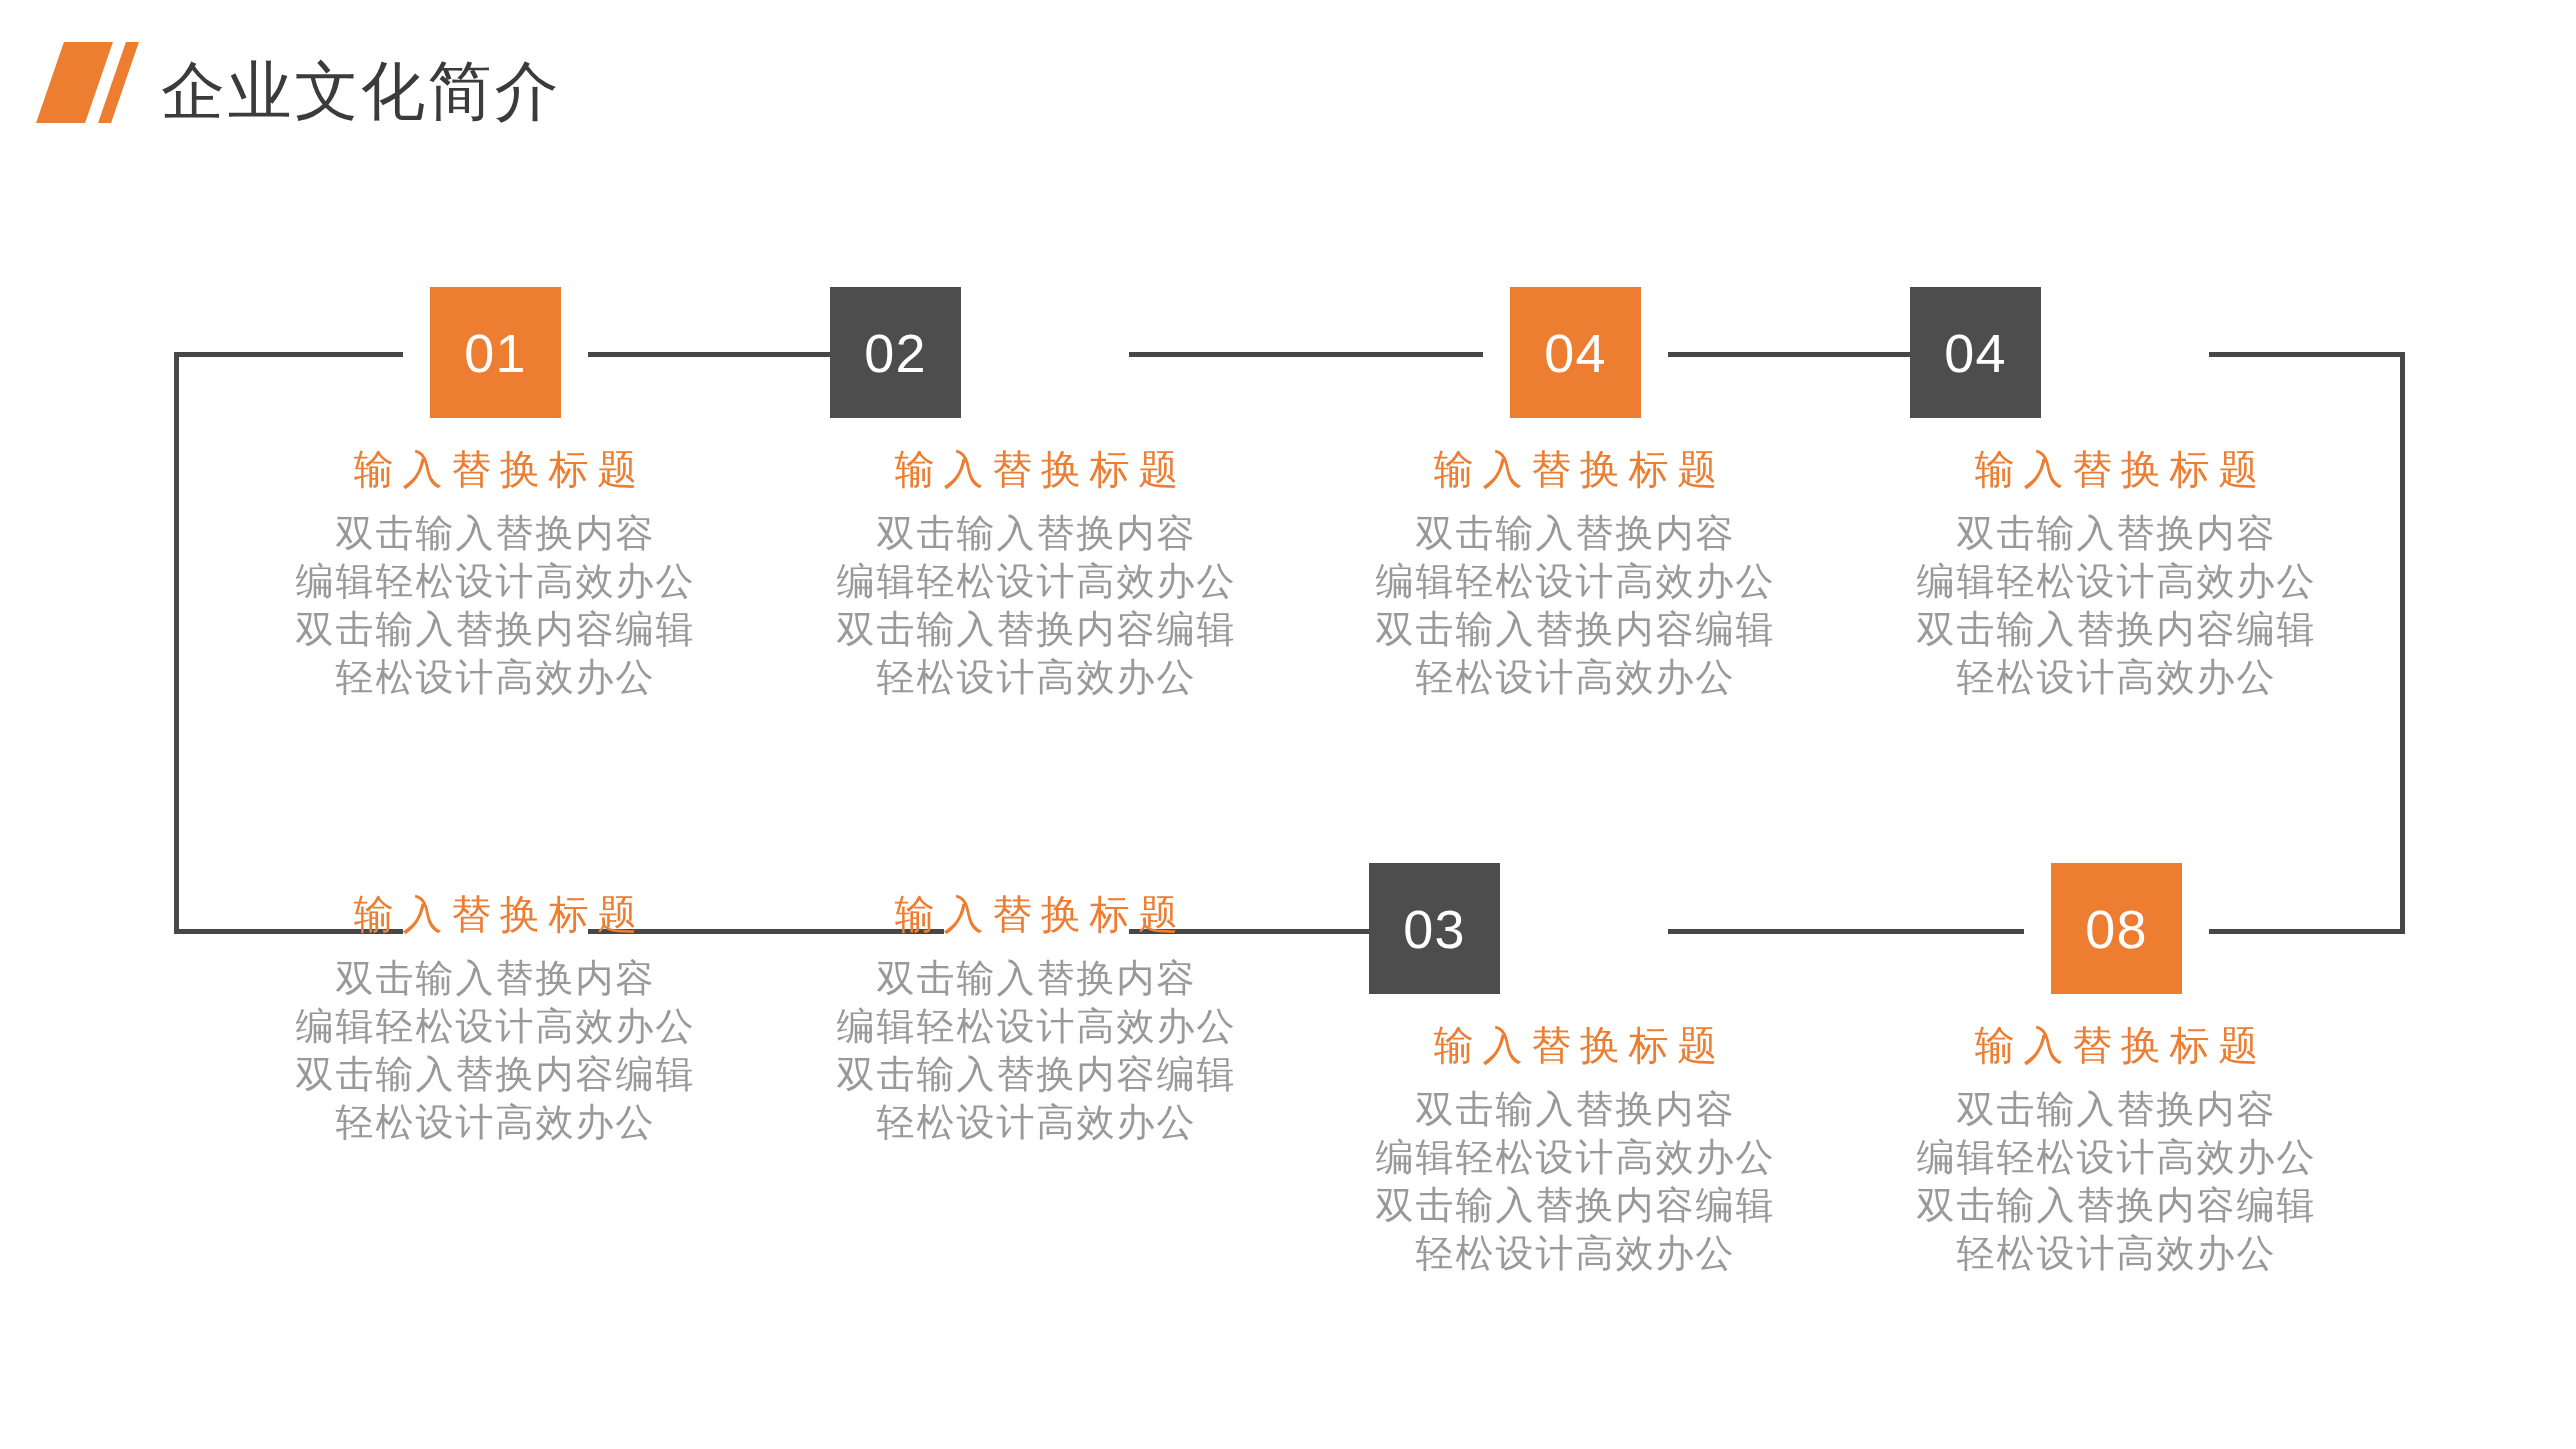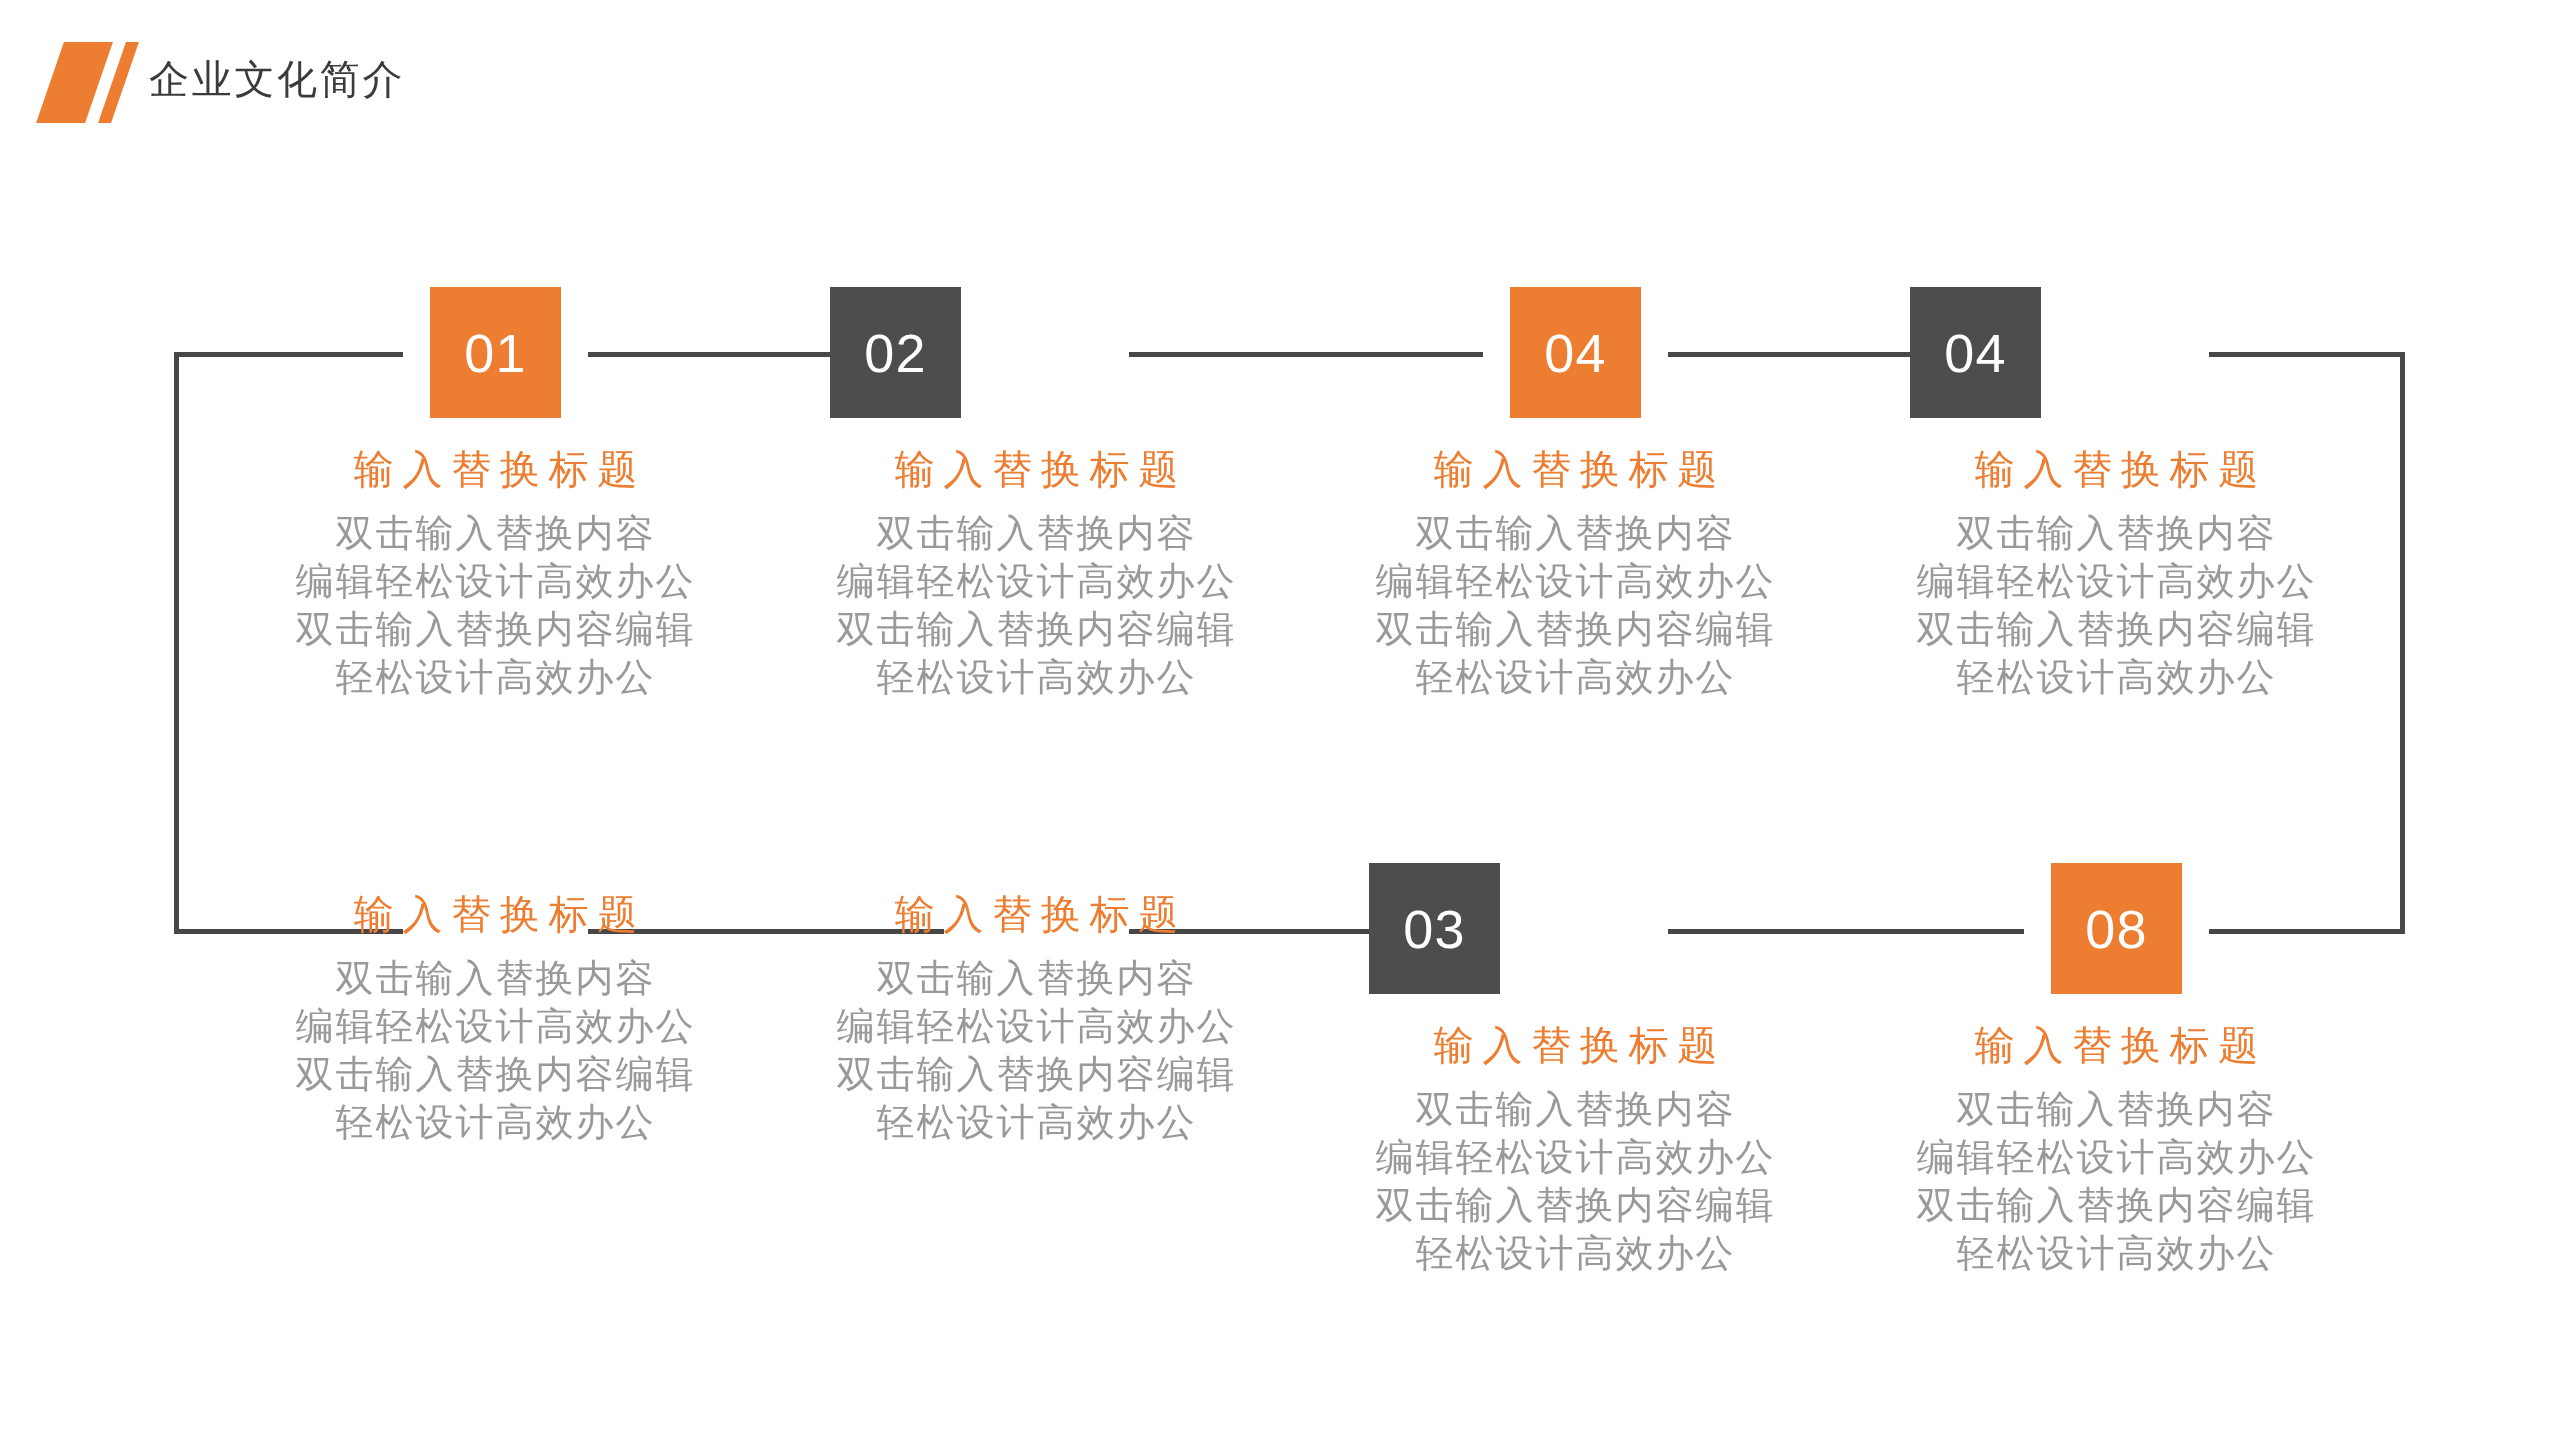--- a/index.html
+++ b/index.html
@@ -9,23 +9,23 @@
     background:var(--bg,#ffffff);
     overflow:hidden;
     font-family:"Liberation Sans","DejaVu Sans",sans-serif;
   }
   
   .header{position:absolute;left:0;top:0;width:2576px;height:174px;}
   .slash{position:absolute;top:42px;height:81px;background:var(--orange,#ED7D31);transform:skewX(-19deg);}
   .slash.wide{left:50px;width:49px;}
   .slash.narrow{left:112px;width:12.7px;}
   .page-title{
-    position:absolute;left:149px;top:39px;margin:0;
+    position:absolute;left:149px;top:39px;margin:12px;
     font-family:"Liberation Serif","DejaVu Serif",serif;
-    font-size:40px;line-height:81px;font-weight:400;
+    font-size:64px;line-height:81px;font-weight:400;
     letter-spacing:2.7px;color:var(--titleDark,#3B3B3B);
   }
   
   .hline,.vline{position:absolute;background:var(--line,#474747);}
   .hline{height:4.7px;}
   .vline{width:4.7px;top:352px;height:582px;}
   .v-left{left:174px;}
   .v-right{left:2400px;}
   .r1{top:352px;}
   .r2{top:929px;}

